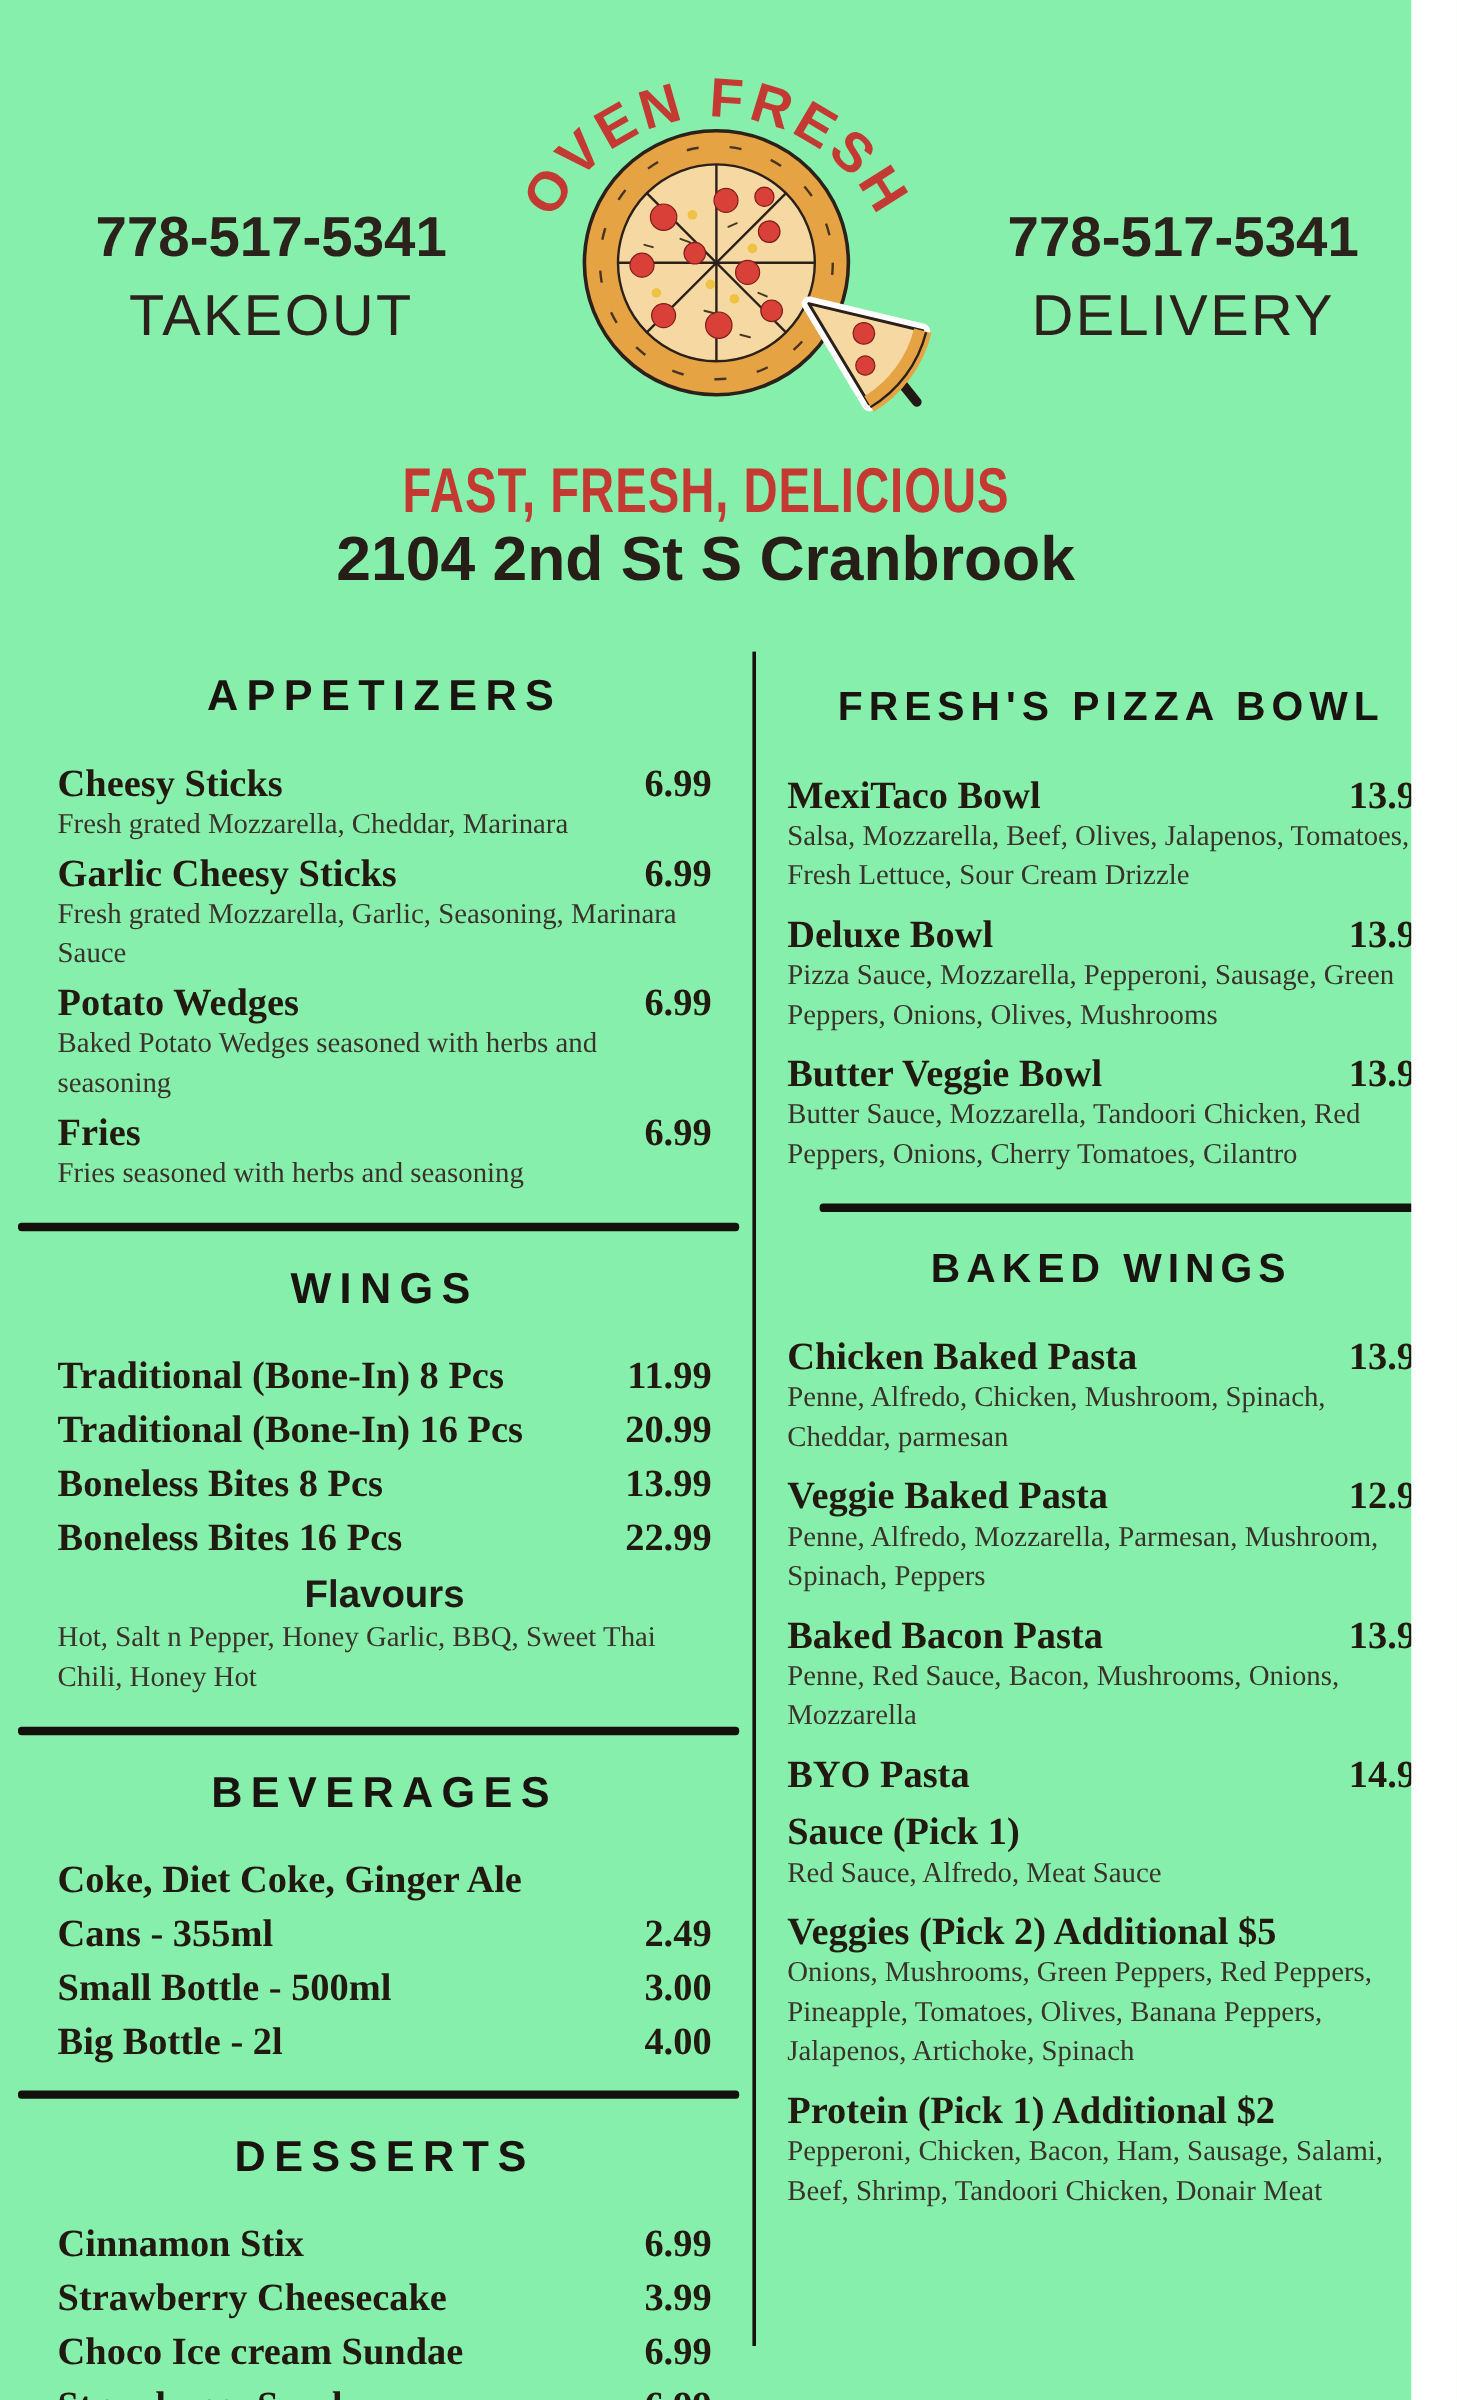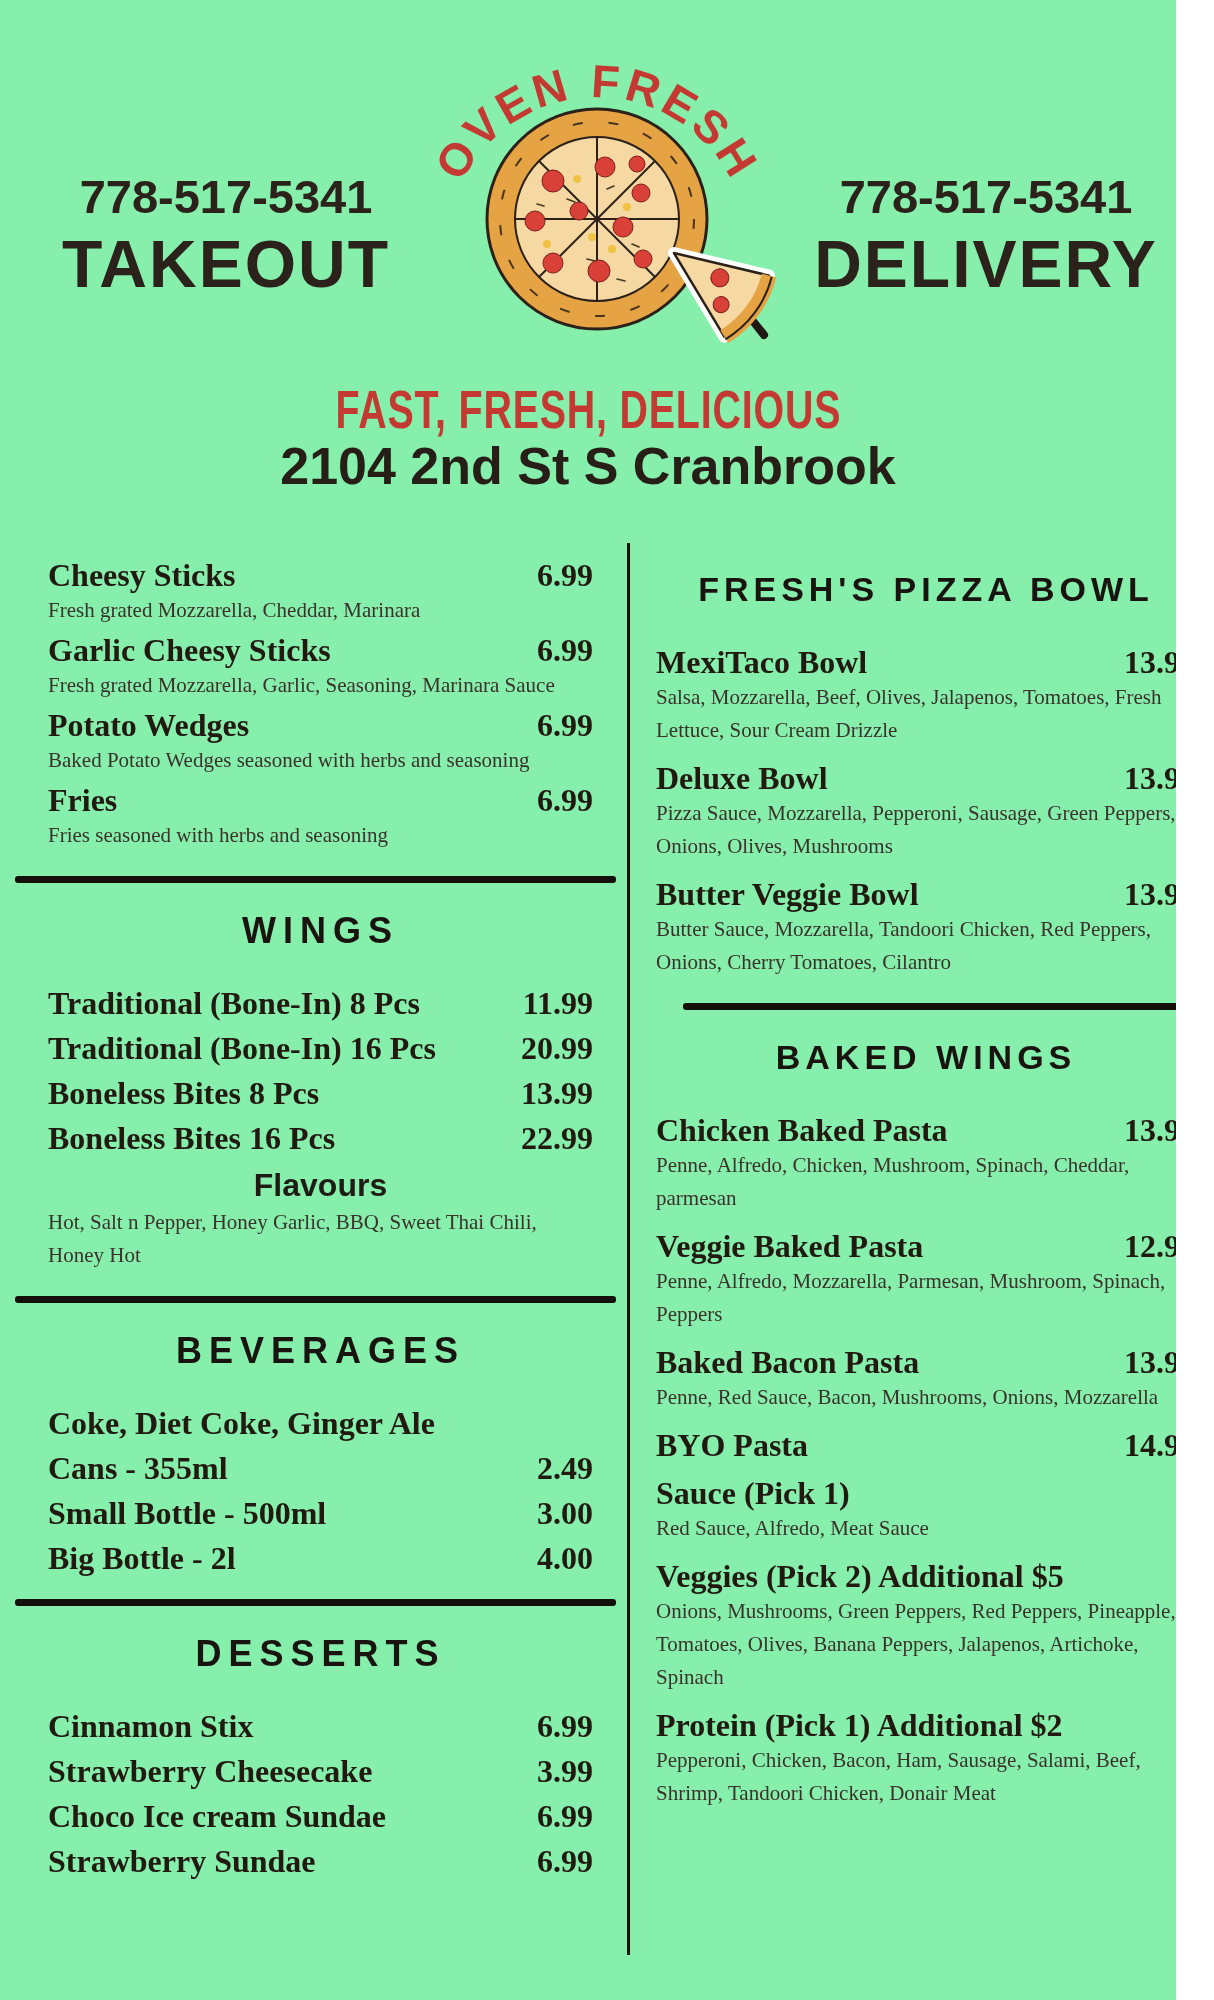--- a/index.html
+++ b/index.html
@@ -4,21 +4,21 @@
 <style>
   html,body{margin:0;padding:0;background:#ffffff;}
   .page{position:relative;width:1176px;height:2000px;background:#86efac;overflow:hidden;
         font-family:"Liberation Sans",sans-serif;color:#241c16;}
 
   
   .contact{position:absolute;top:168px;text-align:center;}
   .contact.left{left:26px;width:400px;}
   .contact.right{left:780px;width:412px;}
   .phone{font-size:47px;font-weight:800;color:#2b221b;line-height:58px;letter-spacing:0;}
-  .service{font-size:66px;font-weight:700;color:#2b221b;line-height:76px;letter-spacing:2px;}
+  .service{font-size:48px;font-weight:400;color:#2b221b;line-height:76px;letter-spacing:2px;}
   .logo{position:absolute;left:412px;top:26px;width:380px;height:332px;}
   .tagline{position:absolute;top:382px;left:0;width:100%;text-align:center;
            color:var(--red,#C43A33);font-weight:700;font-size:48px;}
   .tagline span{display:inline-block;transform:scale(0.82,1.1);letter-spacing:1px;}
   .address{position:absolute;top:436px;left:0;width:100%;text-align:center;
            font-size:52px;font-weight:700;color:#261e17;letter-spacing:0;}
 
   
   .vdivider{position:absolute;left:627px;top:543px;width:3px;height:1412px;background:#16120e;}
   .col{position:absolute;}
@@ -30,21 +30,21 @@
               font-family:"Liberation Sans",sans-serif;}
   .col-right .menu-title{font-size:34px;letter-spacing:5px;}
 
   .menu-item{margin-bottom:6px;}
   .menu-item.no-desc{margin-bottom:11px;}
   .col-right .menu-item{margin-bottom:14px;}
   .item-row{display:flex;justify-content:space-between;align-items:baseline;}
   .item-name,.item-price{font-family:"Liberation Serif",serif;font-weight:700;
                          font-size:32px;color:#221910;line-height:34px;}
   .item-price{padding-left:12px;white-space:nowrap;}
-  .item-desc{font-family:"Liberation Serif",serif;font-size:21px;color:#3a322b;
+  .item-desc{font-family:"Liberation Serif",serif;font-size:24px;color:#3a322b;
              line-height:33px;margin:2px 0 0;}
   .subhead{font-size:32px;font-weight:800;color:#211b15;text-align:center;
            margin:6px 0 2px;line-height:38px;font-family:"Liberation Sans",sans-serif;}
 
   .divider{height:7px;background:#14100c;margin:24px 0 26px;border-radius:3px;}
   .col-left .divider{margin-left:-33px;margin-right:-23px;}
   .col-right .divider{margin-left:27px;margin-right:-9px;}
 </style>
 </head>
 <body>
@@ -126,20 +126,21 @@
   <div class="tagline">
     <span>FAST, FRESH, DELICIOUS</span>
   </div>
 
   <div class="address">2104 2nd St S Cranbrook</div>
 
   <div class="vdivider"></div>
 
   <section class="col col-left">
       <div class="menu-section">
+        <h2 class="menu-title">APPETIZERS</h2>
         <div class="menu-item">
           <div class="item-row">
             <span class="item-name">Cheesy Sticks</span>
             <span class="item-price">6.99</span>
           </div>
           <p class="item-desc">Fresh grated Mozzarella, Cheddar, Marinara</p>
         </div>
         <div class="menu-item">
           <div class="item-row">
             <span class="item-name">Garlic Cheesy Sticks</span>

